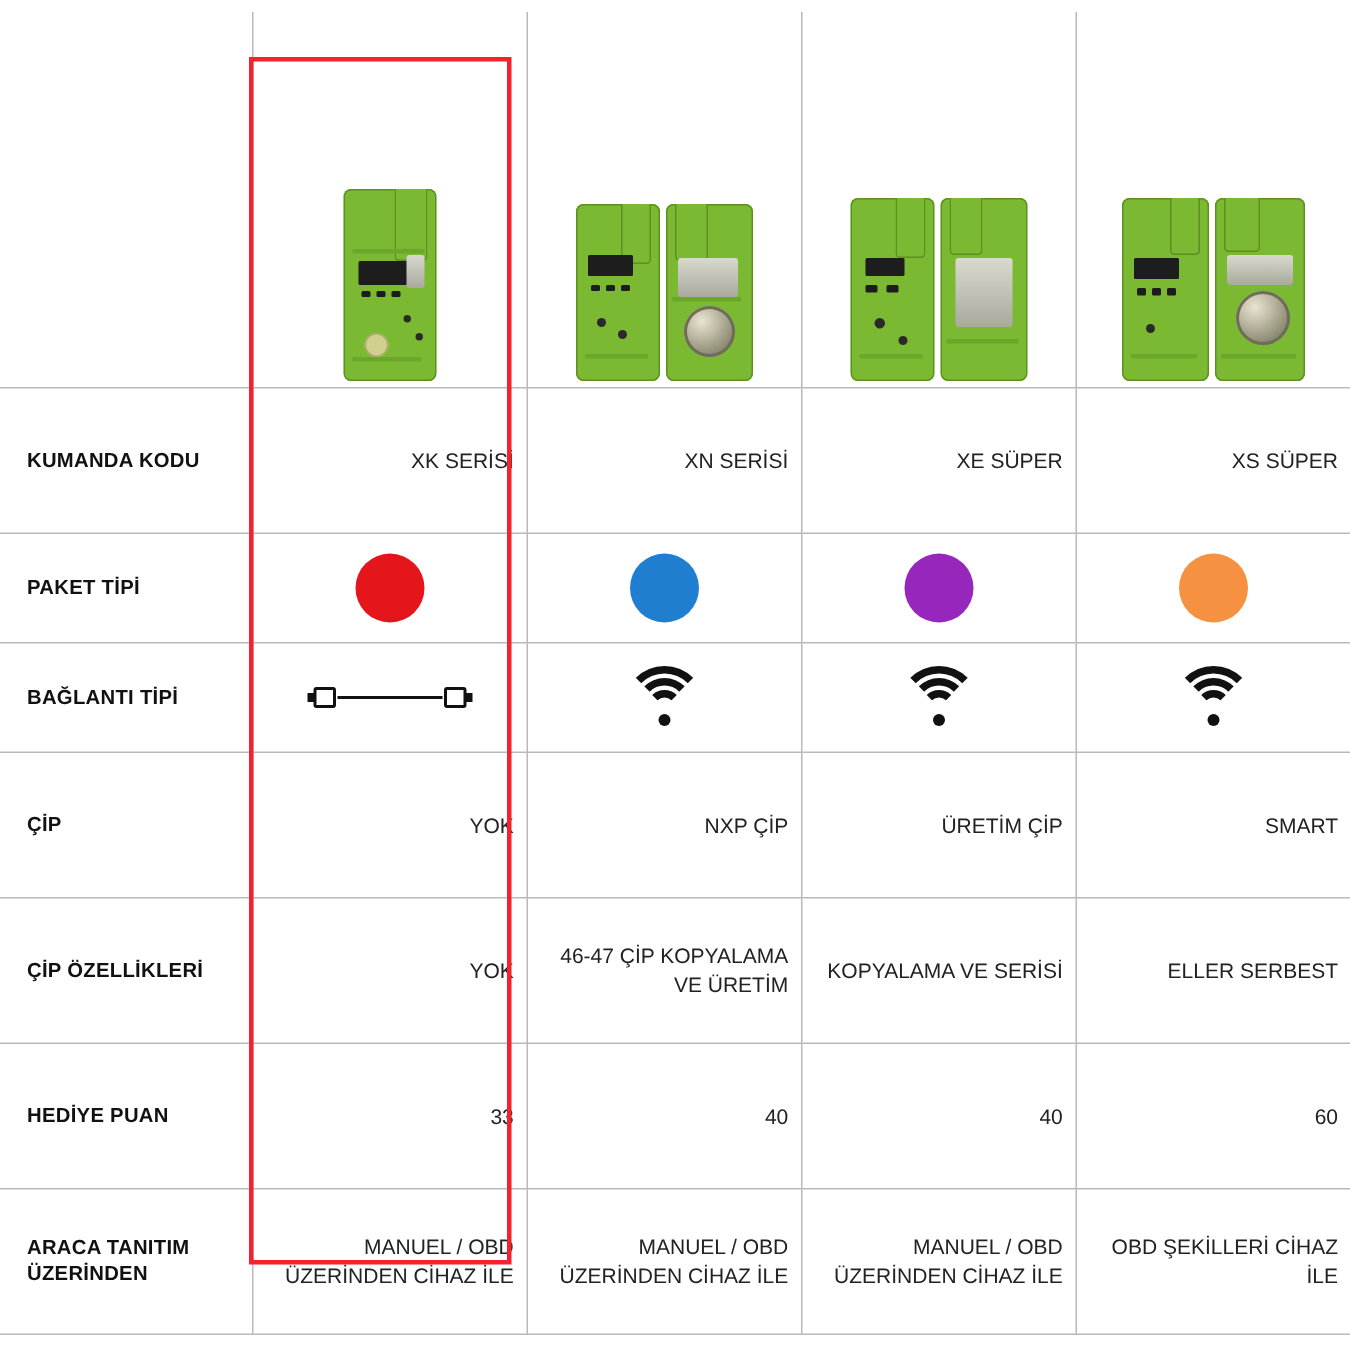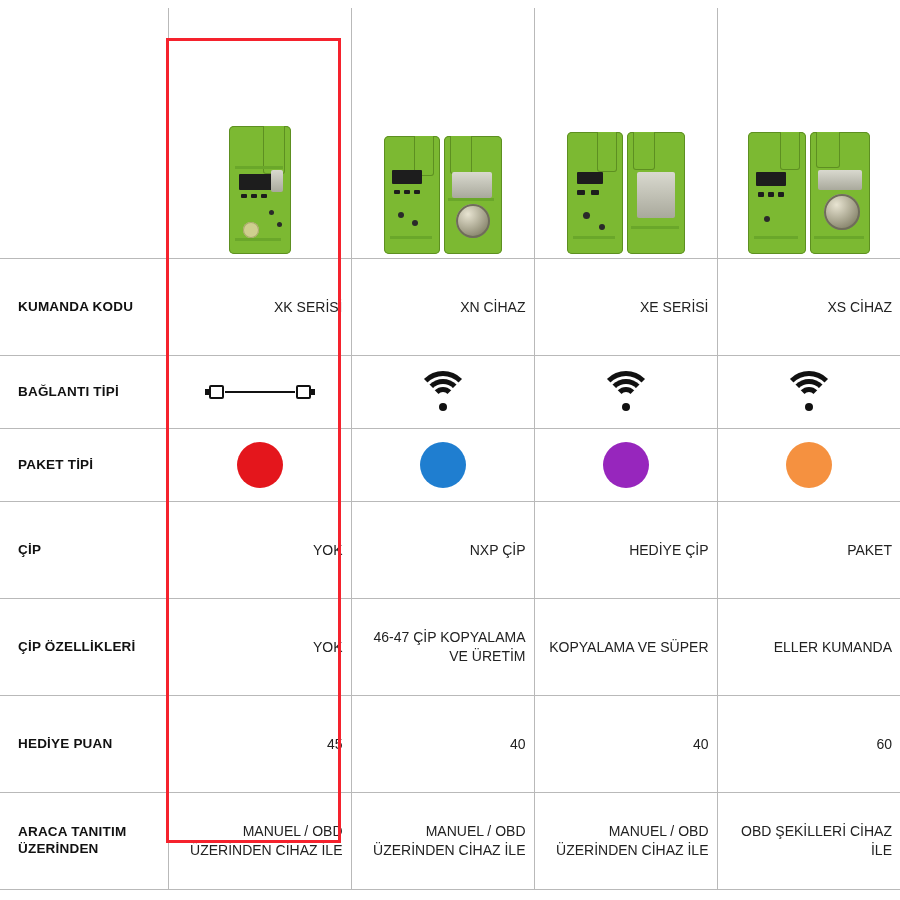--- a/index.html
+++ b/index.html
@@ -276,23 +276,39 @@
             <div class="batt" style="left:14px; top:62px; width:36px; height:36px;"></div>
             <div class="trace" style="left:4px; top:104px; width:50px; height:3px;"></div>
           </div>
         </div>
       </td>
     </tr>
 
     <tr class="row-text">
       <td class="label-col">KUMANDA KODU</td>
       <td class="val">XK SERİSİ</td>
-      <td class="val">XN CİHAZ</td>
-      <td class="val">XE SERİSİ</td>
-      <td class="val last-col">XS CİHAZ</td>
+      <td class="val">XN SERİSİ</td>
+      <td class="val">XE SÜPER</td>
+      <td class="val last-col">XS SÜPER</td>
+    </tr>
+
+    <tr class="row-text">
+      <td class="label-col">PAKET TİPİ</td>
+      <td class="dot-cell">
+        <div class="color-dot" style="background:#e4161c"></div>
+      </td>
+      <td class="dot-cell">
+        <div class="color-dot" style="background:#1f7ed0"></div>
+      </td>
+      <td class="dot-cell">
+        <div class="color-dot" style="background:#9726bd"></div>
+      </td>
+      <td class="dot-cell last-col">
+        <div class="color-dot" style="background:#f59140"></div>
+      </td>
     </tr>
 
     <tr class="row-text">
       <td class="label-col">BAĞLANTI TİPİ</td>
       <td class="conn-cell">
         <div class="cable">
           <div class="nub l"></div>
               <div class="plug l"></div>
           <div class="wire"></div>
           <div class="plug r"></div>
@@ -319,54 +335,38 @@
         <div class="wifi">
               <i class="a"></i>
               <i class="b"></i>
               <i class="c"></i>
               <i class="d"></i>
             </div>
       </td>
     </tr>
 
     <tr class="row-text">
-      <td class="label-col">PAKET TİPİ</td>
-      <td class="dot-cell">
-        <div class="color-dot" style="background:#e4161c"></div>
-      </td>
-      <td class="dot-cell">
-        <div class="color-dot" style="background:#1f7ed0"></div>
-      </td>
-      <td class="dot-cell">
-        <div class="color-dot" style="background:#9726bd"></div>
-      </td>
-      <td class="dot-cell last-col">
-        <div class="color-dot" style="background:#f59140"></div>
-      </td>
-    </tr>
-
-    <tr class="row-text">
       <td class="label-col">ÇİP</td>
       <td class="val">YOK</td>
       <td class="val">NXP ÇİP</td>
-      <td class="val">HEDİYE ÇİP</td>
-      <td class="val last-col">PAKET</td>
+      <td class="val">ÜRETİM ÇİP</td>
+      <td class="val last-col">SMART</td>
     </tr>
 
     <tr class="row-text">
       <td class="label-col">ÇİP ÖZELLİKLERİ</td>
       <td class="val">YOK</td>
       <td class="val">46-47 ÇİP KOPYALAMA VE ÜRETİM</td>
-      <td class="val">KOPYALAMA VE SÜPER</td>
-      <td class="val last-col">ELLER KUMANDA</td>
+      <td class="val">KOPYALAMA VE SERİSİ</td>
+      <td class="val last-col">ELLER SERBEST</td>
     </tr>
 
     <tr class="row-text">
       <td class="label-col">HEDİYE PUAN</td>
-      <td class="val">45</td>
+      <td class="val">33</td>
       <td class="val">40</td>
       <td class="val">40</td>
       <td class="val last-col">60</td>
     </tr>
 
     <tr class="row-text">
       <td class="label-col">ARACA  TANITIM ÜZERİNDEN</td>
       <td class="val small">MANUEL / OBD ÜZERİNDEN CİHAZ İLE</td>
       <td class="val small">MANUEL / OBD ÜZERİNDEN CİHAZ İLE</td>
       <td class="val small">MANUEL / OBD ÜZERİNDEN CİHAZ İLE</td>

